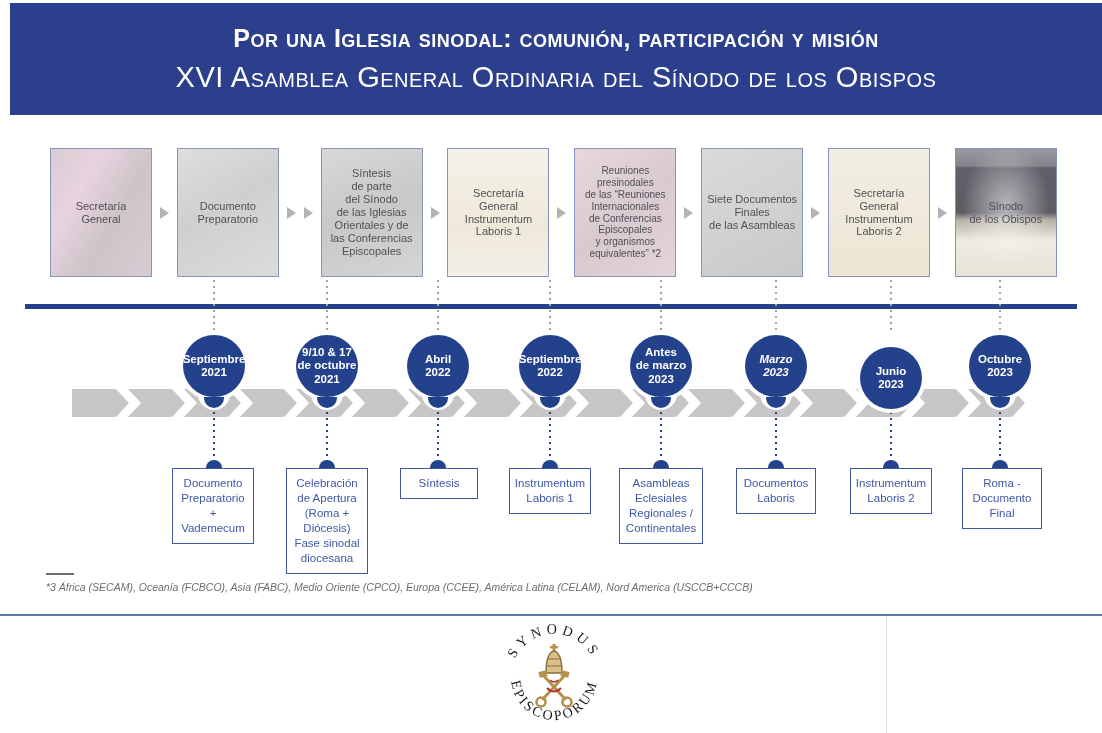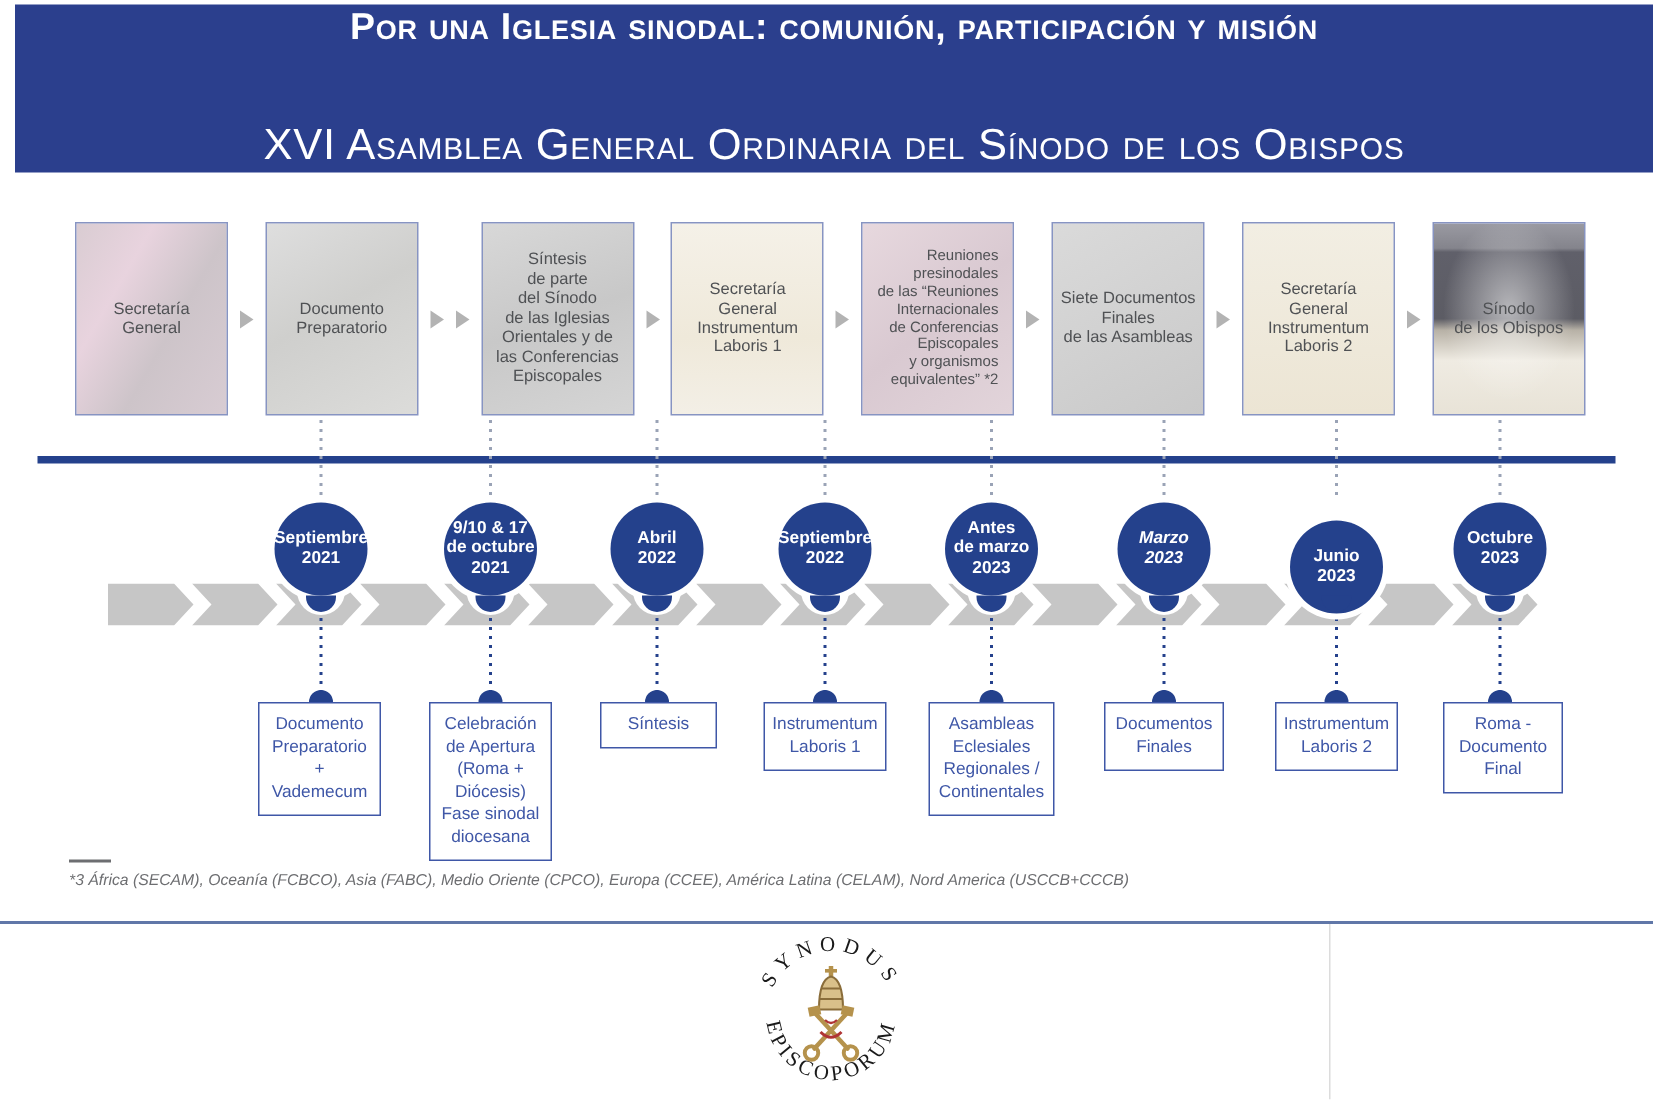--- a/index.html
+++ b/index.html
@@ -5,41 +5,41 @@
   html,body{margin:0;padding:0;}
   body{
     width:1102px;height:733px;position:relative;background:#ffffff;
     font-family:"Liberation Sans",sans-serif;overflow:hidden;
   }
   .abs{position:absolute;}
 
   
   .banner{
     left:10px;top:3px;width:1092px;height:112px;background:#2b3f8d;
-    display:flex;flex-direction:column;align-items:center;justify-content:space-between;
+    display:flex;flex-direction:column;align-items:center;justify-content:center;
     color:#ffffff;text-align:center;
   }
   .banner .title{
     font-variant:small-caps;font-weight:bold;font-size:25px;letter-spacing:.5px;line-height:1.25;
   }
   .banner .subtitle{
     font-variant:small-caps;font-weight:normal;font-size:29px;letter-spacing:.5px;line-height:1.25;margin-top:4px;
   }
 
   
   .process-row{
     left:50px;top:148px;width:1007px;height:129px;
     display:flex;justify-content:space-between;align-items:center;
   }
   .process-box{
     width:102px;height:129px;border:1px solid #8794c2;box-sizing:border-box;
     display:flex;align-items:center;justify-content:center;text-align:center;
     font-size:11px;line-height:1.18;color:#4f5154;white-space:pre-line;flex:none;
   }
-  .process-box.small{font-size:10px;text-align:right;}
+  .process-box.small{font-size:10px;}
   .arrow-right{
     width:0;height:0;flex:none;
     border-top:6px solid transparent;border-bottom:6px solid transparent;border-left:9px solid #b3b3b3;
   }
   .bg1{background:linear-gradient(120deg,#d9ccd2 0%,#e8d3de 30%,#cdc4c9 60%,#d8ccd3 100%);}
   .bg2{background:linear-gradient(150deg,#dedede,#cfcfcd 45%,#dcdcda);}
   .bg3{background:radial-gradient(circle at 50% 88%, rgba(170,170,170,.5) 0 14px, transparent 15px),linear-gradient(135deg,#dcdcdc,#c9c9c9);}
   .bg4{background:linear-gradient(160deg,#d8d8d8,#c8c8c8 50%,#d5d5d5);}
   .bg5{background:linear-gradient(#f5f1e8,#efe9da 60%,#f3efe6);}
   .bg6{background:linear-gradient(140deg,#e7d8de,#d9c9d1 50%,#e2d4da);}
@@ -212,21 +212,21 @@
 Fase sinodal
 diocesana</div>
 <div class="abs outcome-box" style="left:400px;top:468px;width:78px;">Síntesis</div>
 <div class="abs outcome-box" style="left:509px;top:468px;width:82px;">Instrumentum
 Laboris 1</div>
 <div class="abs outcome-box" style="left:619px;top:468px;width:84px;">Asambleas
 Eclesiales
 Regionales /
 Continentales</div>
 <div class="abs outcome-box" style="left:736px;top:468px;width:80px;">Documentos
-Finales</div>
+Laboris</div>
 <div class="abs outcome-box" style="left:850px;top:468px;width:82px;">Instrumentum
 Laboris 2</div>
 <div class="abs outcome-box" style="left:962px;top:468px;width:80px;">Roma -
 Documento
 Final</div>
 
 <div class="abs fn-divider"></div>
 <div class="abs footnotes">
   <div>*3 África (SECAM), Oceanía (FCBCO), Asia (FABC), Medio Oriente (CPCO), Europa (CCEE), América Latina (CELAM), Nord America (USCCB+CCCB)</div>
 </div>

